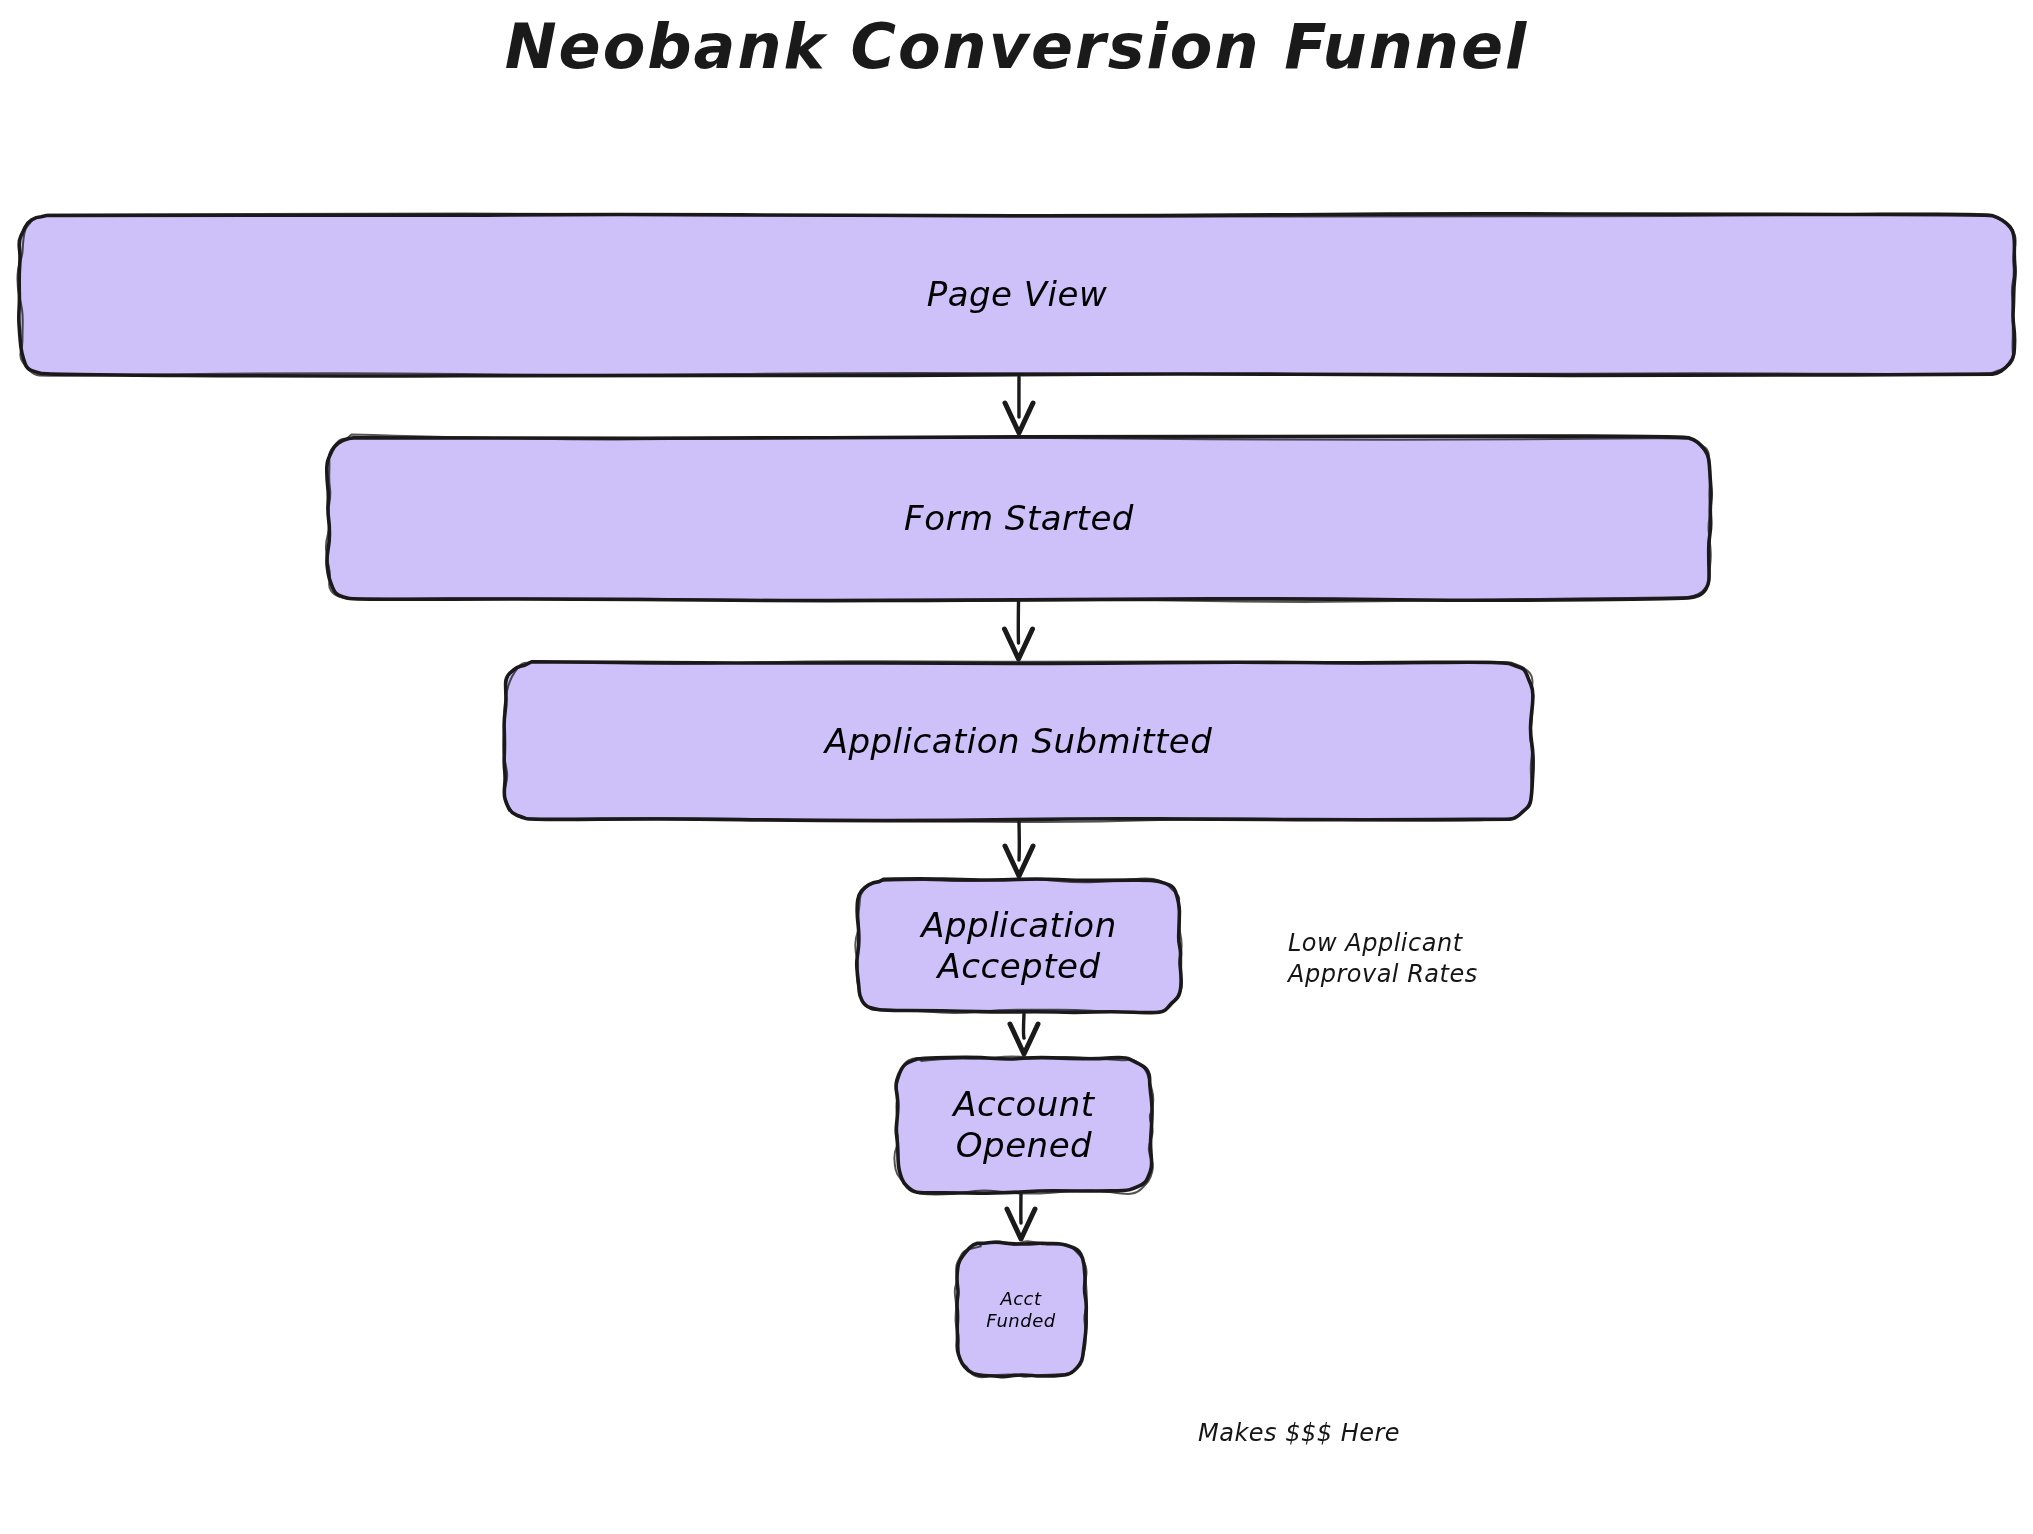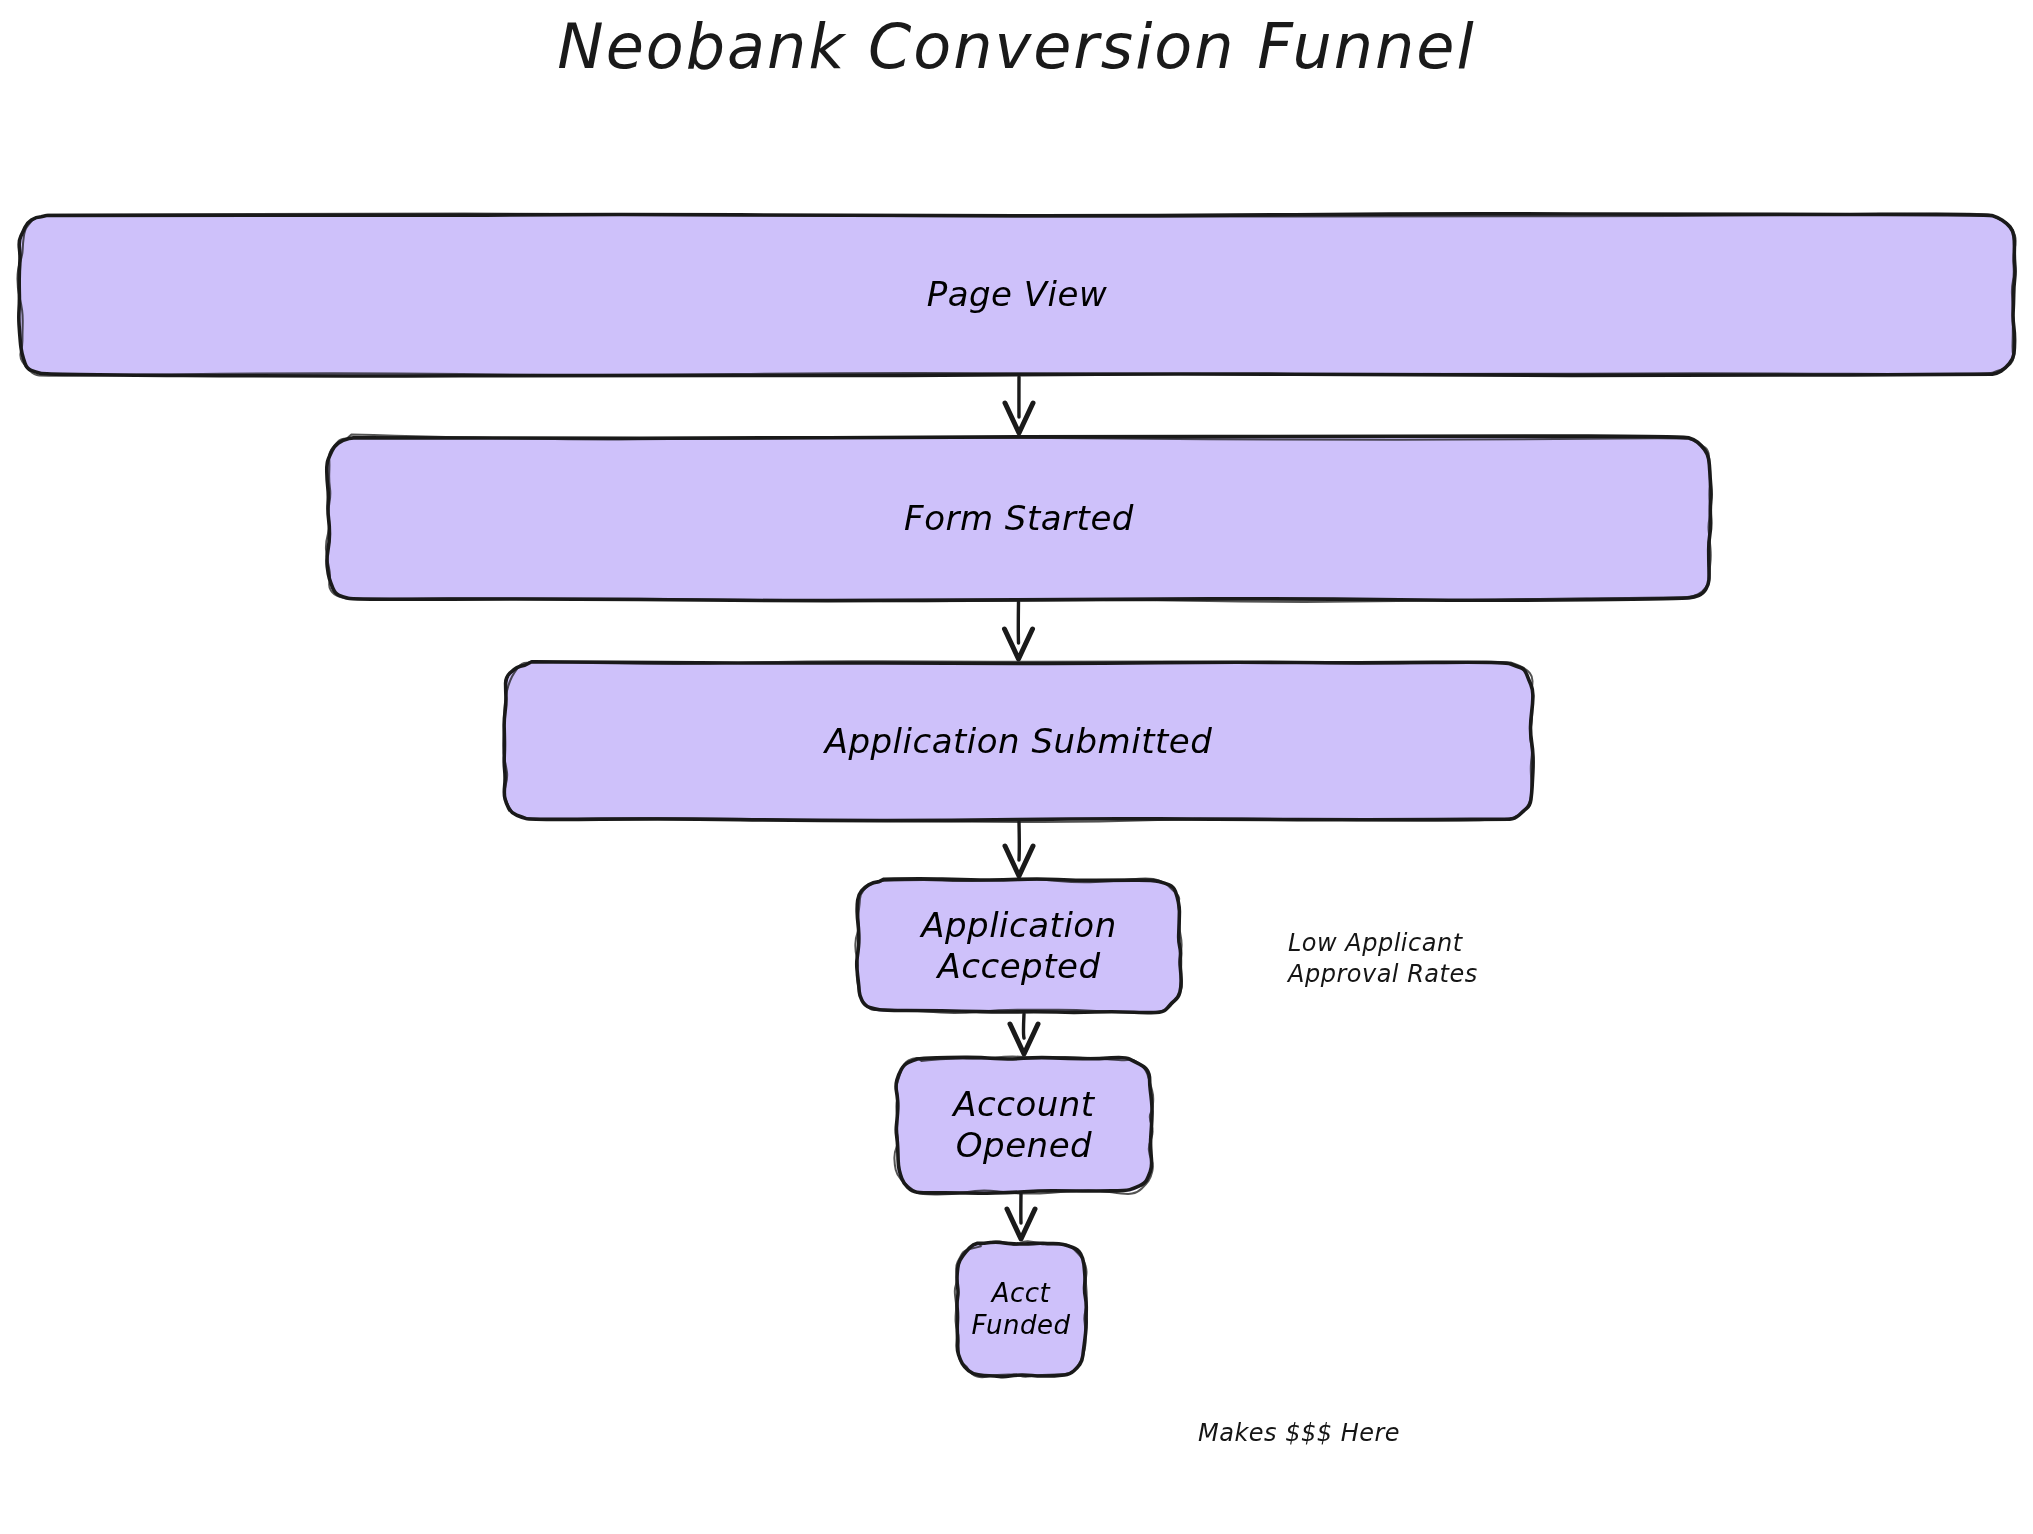--- a/index.html
+++ b/index.html
@@ -24,21 +24,21 @@
   }
 
   .diagram-title {
     position: absolute;
     left: 0;
     top: 10px;
     width: 2033px;
     text-align: center;
     font-family: "DejaVu Sans", sans-serif;
     font-size: 62px;
-    font-weight: 400;
+    font-weight: 700;
     font-style: italic;
     letter-spacing: 2px;
     color: #1a1a1a;
     white-space: nowrap;
   }
 
   .node {
     position: absolute;
     box-sizing: border-box;
     display: flex;
@@ -163,21 +163,21 @@
         <g transform="translate(14,14)">
           <rect x="0" y="0" width="254" height="134" rx="26" ry="26" fill="#CEC1FA" stroke="none"></rect>
           <path d="M 27.21 0.40 Q 56.20 -0.69 70.21 -0.59 Q 84.23 -0.49 97.95 0.51 Q 111.66 1.51 126.25 0.33 Q 140.83 -0.86 156.18 -0.16 Q 171.53 0.54 185.95 0.69 Q 200.38 0.84 214.33 -0.17 Q 228.27 -1.19 232.65 1.14 Q 237.02 3.46 242.41 6.03 Q 247.80 8.59 250.20 12.15 Q 252.60 15.71 252.62 21.42 Q 252.65 27.12 253.32 32.30 Q 253.98 37.47 254.59 43.54 Q 255.19 49.60 255.04 55.59 Q 254.88 61.59 254.54 67.52 Q 254.19 73.45 253.79 79.04 Q 253.39 84.63 253.72 90.54 Q 254.05 96.46 254.53 102.72 Q 255.02 108.97 253.16 113.91 Q 251.30 118.85 249.63 122.09 Q 247.97 125.33 242.36 127.91 Q 236.75 130.49 232.78 131.61 Q 228.81 132.72 214.56 132.92 Q 200.31 133.11 185.10 132.94 Q 169.89 132.77 155.72 132.75 Q 141.55 132.73 127.12 133.72 Q 112.69 134.70 97.74 135.03 Q 82.80 135.36 68.63 135.07 Q 54.46 134.78 39.73 134.88 Q 25.00 134.97 19.92 134.21 Q 14.84 133.44 10.58 129.23 Q 6.33 125.03 4.82 120.70 Q 3.30 116.37 2.28 112.15 Q 1.27 107.92 1.12 101.87 Q 0.97 95.81 0.71 89.66 Q 0.44 83.51 -0.33 78.00 Q -1.11 72.49 -0.55 67.40 Q 0.02 62.32 0.56 55.17 Q 1.09 48.01 0.69 42.99 Q 0.29 37.97 -0.61 32.66 Q -1.50 27.36 -0.09 22.07 Q 1.33 16.79 4.32 11.46 Q 7.32 6.13 11.56 4.37 Q 15.80 2.61 20.29 1.05 Z" fill="none" stroke="#1a1a1a" stroke-width="3.6" stroke-linecap="round" stroke-linejoin="round" opacity="1"></path>
           <path d="M 24.46 2.96 Q 56.96 -0.07 69.48 0.40 Q 82.00 0.87 98.11 -0.60 Q 114.22 -2.07 126.51 -1.02 Q 138.80 0.03 153.83 -0.61 Q 168.87 -1.25 183.66 -0.51 Q 198.45 0.23 213.65 1.44 Q 228.85 2.64 232.16 1.79 Q 235.47 0.93 240.54 4.27 Q 245.62 7.61 247.92 11.28 Q 250.22 14.95 251.88 20.74 Q 253.53 26.53 255.12 32.40 Q 256.70 38.26 256.04 45.04 Q 255.38 51.82 253.55 55.40 Q 251.72 58.98 254.34 66.40 Q 256.95 73.82 254.18 80.51 Q 251.42 87.20 251.89 92.17 Q 252.36 97.13 254.52 102.07 Q 256.68 107.01 255.28 113.36 Q 253.87 119.70 251.52 123.01 Q 249.18 126.33 244.82 130.49 Q 240.46 134.66 235.10 135.60 Q 229.74 136.55 214.87 134.29 Q 200.01 132.03 184.77 132.72 Q 169.53 133.42 154.43 134.63 Q 139.33 135.84 126.95 135.51 Q 114.58 135.19 99.53 133.29 Q 84.49 131.40 68.70 134.14 Q 52.91 136.87 37.99 136.58 Q 23.07 136.28 20.89 135.22 Q 18.71 134.17 13.45 130.04 Q 8.19 125.90 4.03 121.45 Q -0.13 117.00 -1.28 111.88 Q -2.43 106.77 -2.60 100.70 Q -2.77 94.64 -0.61 89.64 Q 1.55 84.64 0.82 79.26 Q 0.10 73.88 0.25 67.88 Q 0.41 61.88 -0.30 54.17 Q -1.01 46.47 0.02 42.62 Q 1.06 38.77 -0.00 33.88 Q -1.06 29.00 0.63 23.65 Q 2.31 18.30 4.48 11.83 Q 6.64 5.35 11.52 2.42 Q 16.40 -0.51 21.53 -0.02 Z" fill="none" stroke="#1a1a1a" stroke-width="2" stroke-linecap="round" stroke-linejoin="round" opacity="0.75"></path>
         </g>
       </svg>
     <span class="node-label">Account
 Opened</span>
   </div>
 
-  <div class="node" id="node-5" style="left: 957px; top: 1243px; width: 128px; height: 133px; font-size: 26px; text-align: center;">
+  <div class="node" id="node-5" style="left: 957px; top: 1243px; width: 128px; height: 133px; font-size: 18px; text-align: center;">
       <svg class="rough" width="156" height="161" viewBox="0 0 156 161">
         <g transform="translate(14,14)">
           <rect x="0" y="0" width="128" height="133" rx="26" ry="26" fill="#CEC1FA" stroke="none"></rect>
           <path d="M 27.09 0.22 Q 37.56 -1.27 43.21 -0.47 Q 48.86 0.32 53.58 0.64 Q 58.30 0.96 64.46 1.04 Q 70.62 1.12 76.15 0.62 Q 81.67 0.13 85.92 0.34 Q 90.16 0.55 96.20 0.56 Q 102.24 0.57 106.44 1.57 Q 110.63 2.58 115.82 4.46 Q 121.01 6.35 123.64 10.90 Q 126.26 15.46 126.89 21.38 Q 127.52 27.30 127.84 31.83 Q 128.16 36.35 127.69 42.16 Q 127.22 47.97 128.32 53.76 Q 129.42 59.56 129.26 65.87 Q 129.09 72.18 129.16 78.13 Q 129.24 84.08 128.59 90.18 Q 127.95 96.27 127.23 101.55 Q 126.50 106.84 125.87 112.36 Q 125.25 117.89 122.91 121.21 Q 120.58 124.52 116.71 127.99 Q 112.84 131.46 107.45 132.07 Q 102.05 132.68 97.33 132.89 Q 92.61 133.10 86.35 133.04 Q 80.09 132.99 75.18 132.48 Q 70.28 131.97 64.44 132.03 Q 58.61 132.10 52.86 133.03 Q 47.12 133.97 42.26 133.43 Q 37.40 132.88 32.24 132.80 Q 27.08 132.73 21.33 131.85 Q 15.58 130.96 11.45 127.54 Q 7.32 124.12 5.28 120.54 Q 3.23 116.95 1.58 111.77 Q -0.07 106.58 0.28 100.97 Q 0.63 95.35 0.35 89.93 Q 0.06 84.51 0.41 78.99 Q 0.75 73.47 0.26 66.33 Q -0.23 59.19 0.60 54.30 Q 1.44 49.41 0.60 43.72 Q -0.23 38.02 0.12 31.89 Q 0.47 25.76 1.44 21.43 Q 2.41 17.11 5.78 12.81 Q 9.15 8.51 12.66 4.87 Q 16.17 1.22 20.33 0.38 Z" fill="none" stroke="#1a1a1a" stroke-width="3.6" stroke-linecap="round" stroke-linejoin="round" opacity="1"></path>
           <path d="M 23.20 1.73 Q 34.88 -2.15 42.22 -1.51 Q 49.55 -0.87 54.60 1.05 Q 59.64 2.97 63.45 0.27 Q 67.26 -2.43 74.58 -1.35 Q 81.90 -0.26 86.50 0.77 Q 91.10 1.79 96.70 1.56 Q 102.30 1.32 106.92 1.18 Q 111.54 1.04 116.12 5.48 Q 120.70 9.92 123.98 13.91 Q 127.27 17.91 128.63 23.06 Q 129.99 28.21 129.27 32.29 Q 128.55 36.37 129.20 43.24 Q 129.85 50.11 129.79 56.15 Q 129.74 62.20 128.35 67.99 Q 126.96 73.78 127.49 77.97 Q 128.03 82.16 128.38 90.01 Q 128.73 97.85 128.31 102.31 Q 127.89 106.77 125.90 112.48 Q 123.92 118.19 120.98 122.53 Q 118.05 126.87 114.95 128.76 Q 111.86 130.65 108.20 131.02 Q 104.55 131.38 98.56 131.43 Q 92.58 131.49 85.09 131.88 Q 77.60 132.28 72.63 133.29 Q 67.67 134.31 63.03 132.85 Q 58.40 131.39 52.09 131.40 Q 45.79 131.40 40.23 132.10 Q 34.67 132.81 29.27 133.77 Q 23.88 134.73 19.35 133.20 Q 14.83 131.66 12.21 127.40 Q 9.60 123.13 6.11 120.96 Q 2.62 118.80 2.06 112.38 Q 1.51 105.96 1.75 99.38 Q 2.00 92.81 0.35 87.73 Q -1.30 82.65 -1.42 78.31 Q -1.54 73.98 -1.04 68.03 Q -0.54 62.08 -1.72 54.26 Q -2.89 46.43 -1.10 41.81 Q 0.69 37.19 -0.42 30.26 Q -1.52 23.34 0.60 19.02 Q 2.72 14.71 4.70 11.13 Q 6.68 7.55 12.74 6.09 Q 18.80 4.64 23.79 3.40 Z" fill="none" stroke="#1a1a1a" stroke-width="2" stroke-linecap="round" stroke-linejoin="round" opacity="0.75"></path>
         </g>
       </svg>
     <span class="node-label">Acct
 Funded</span>
   </div>

